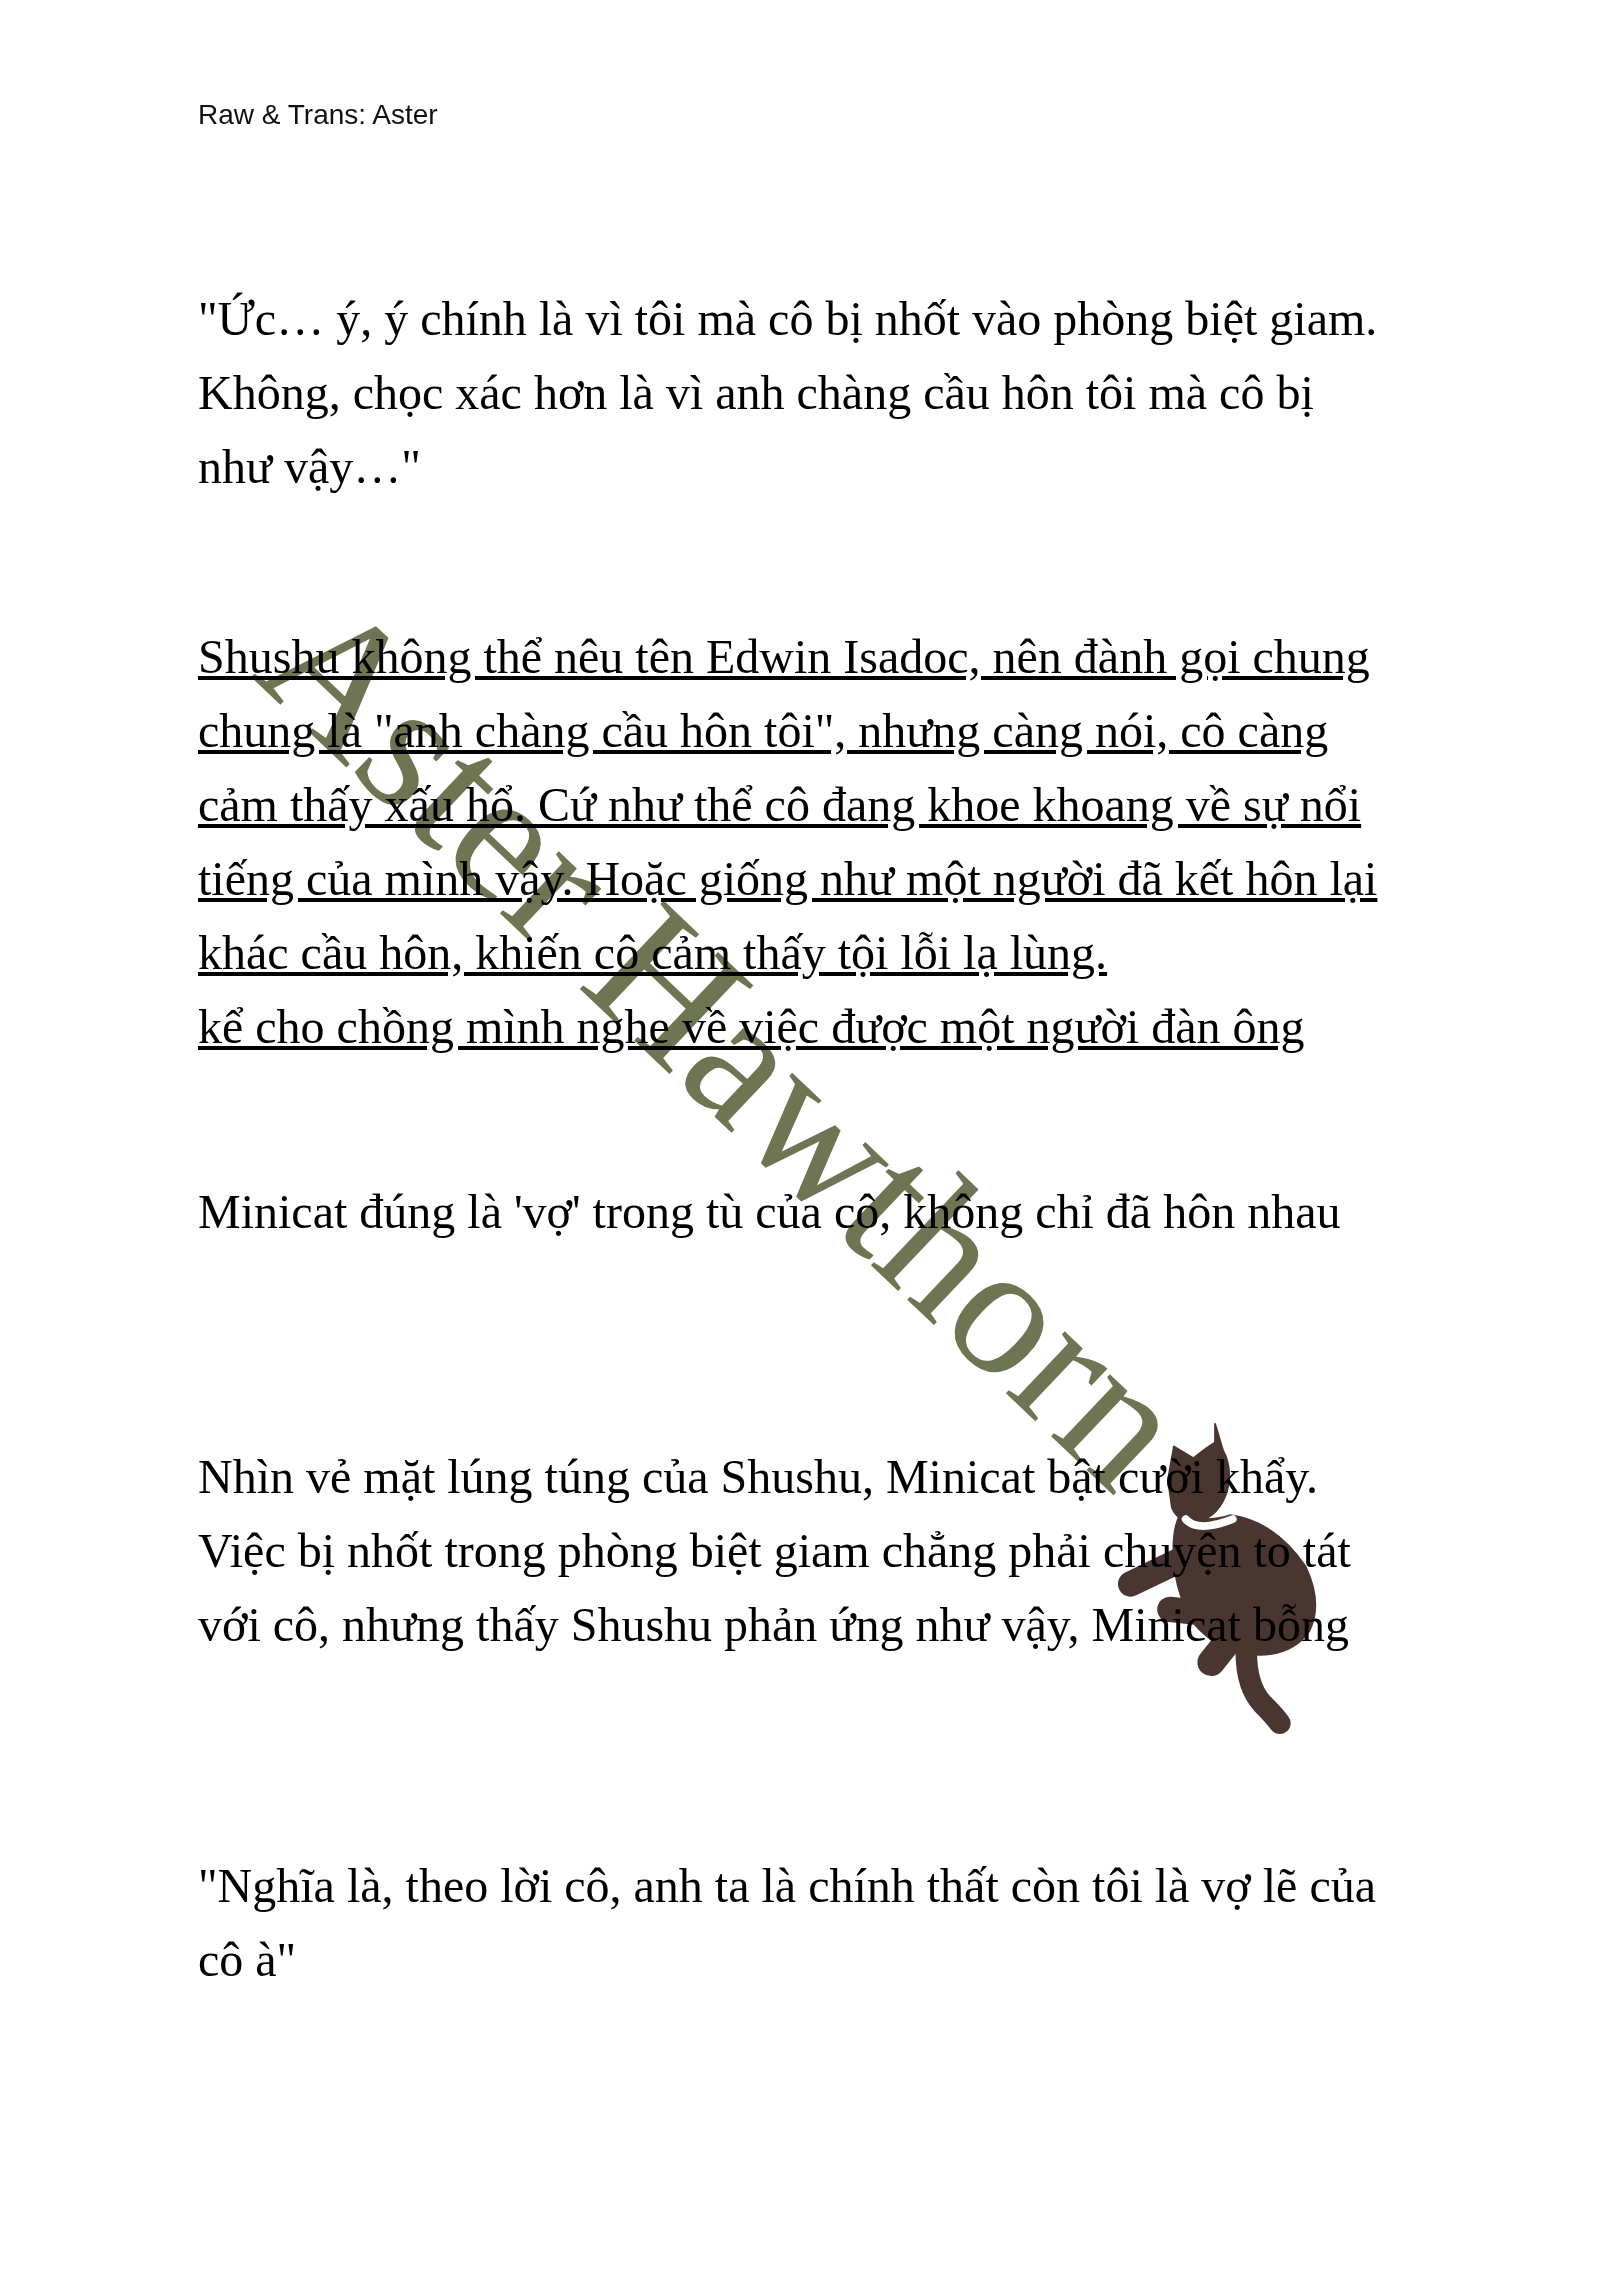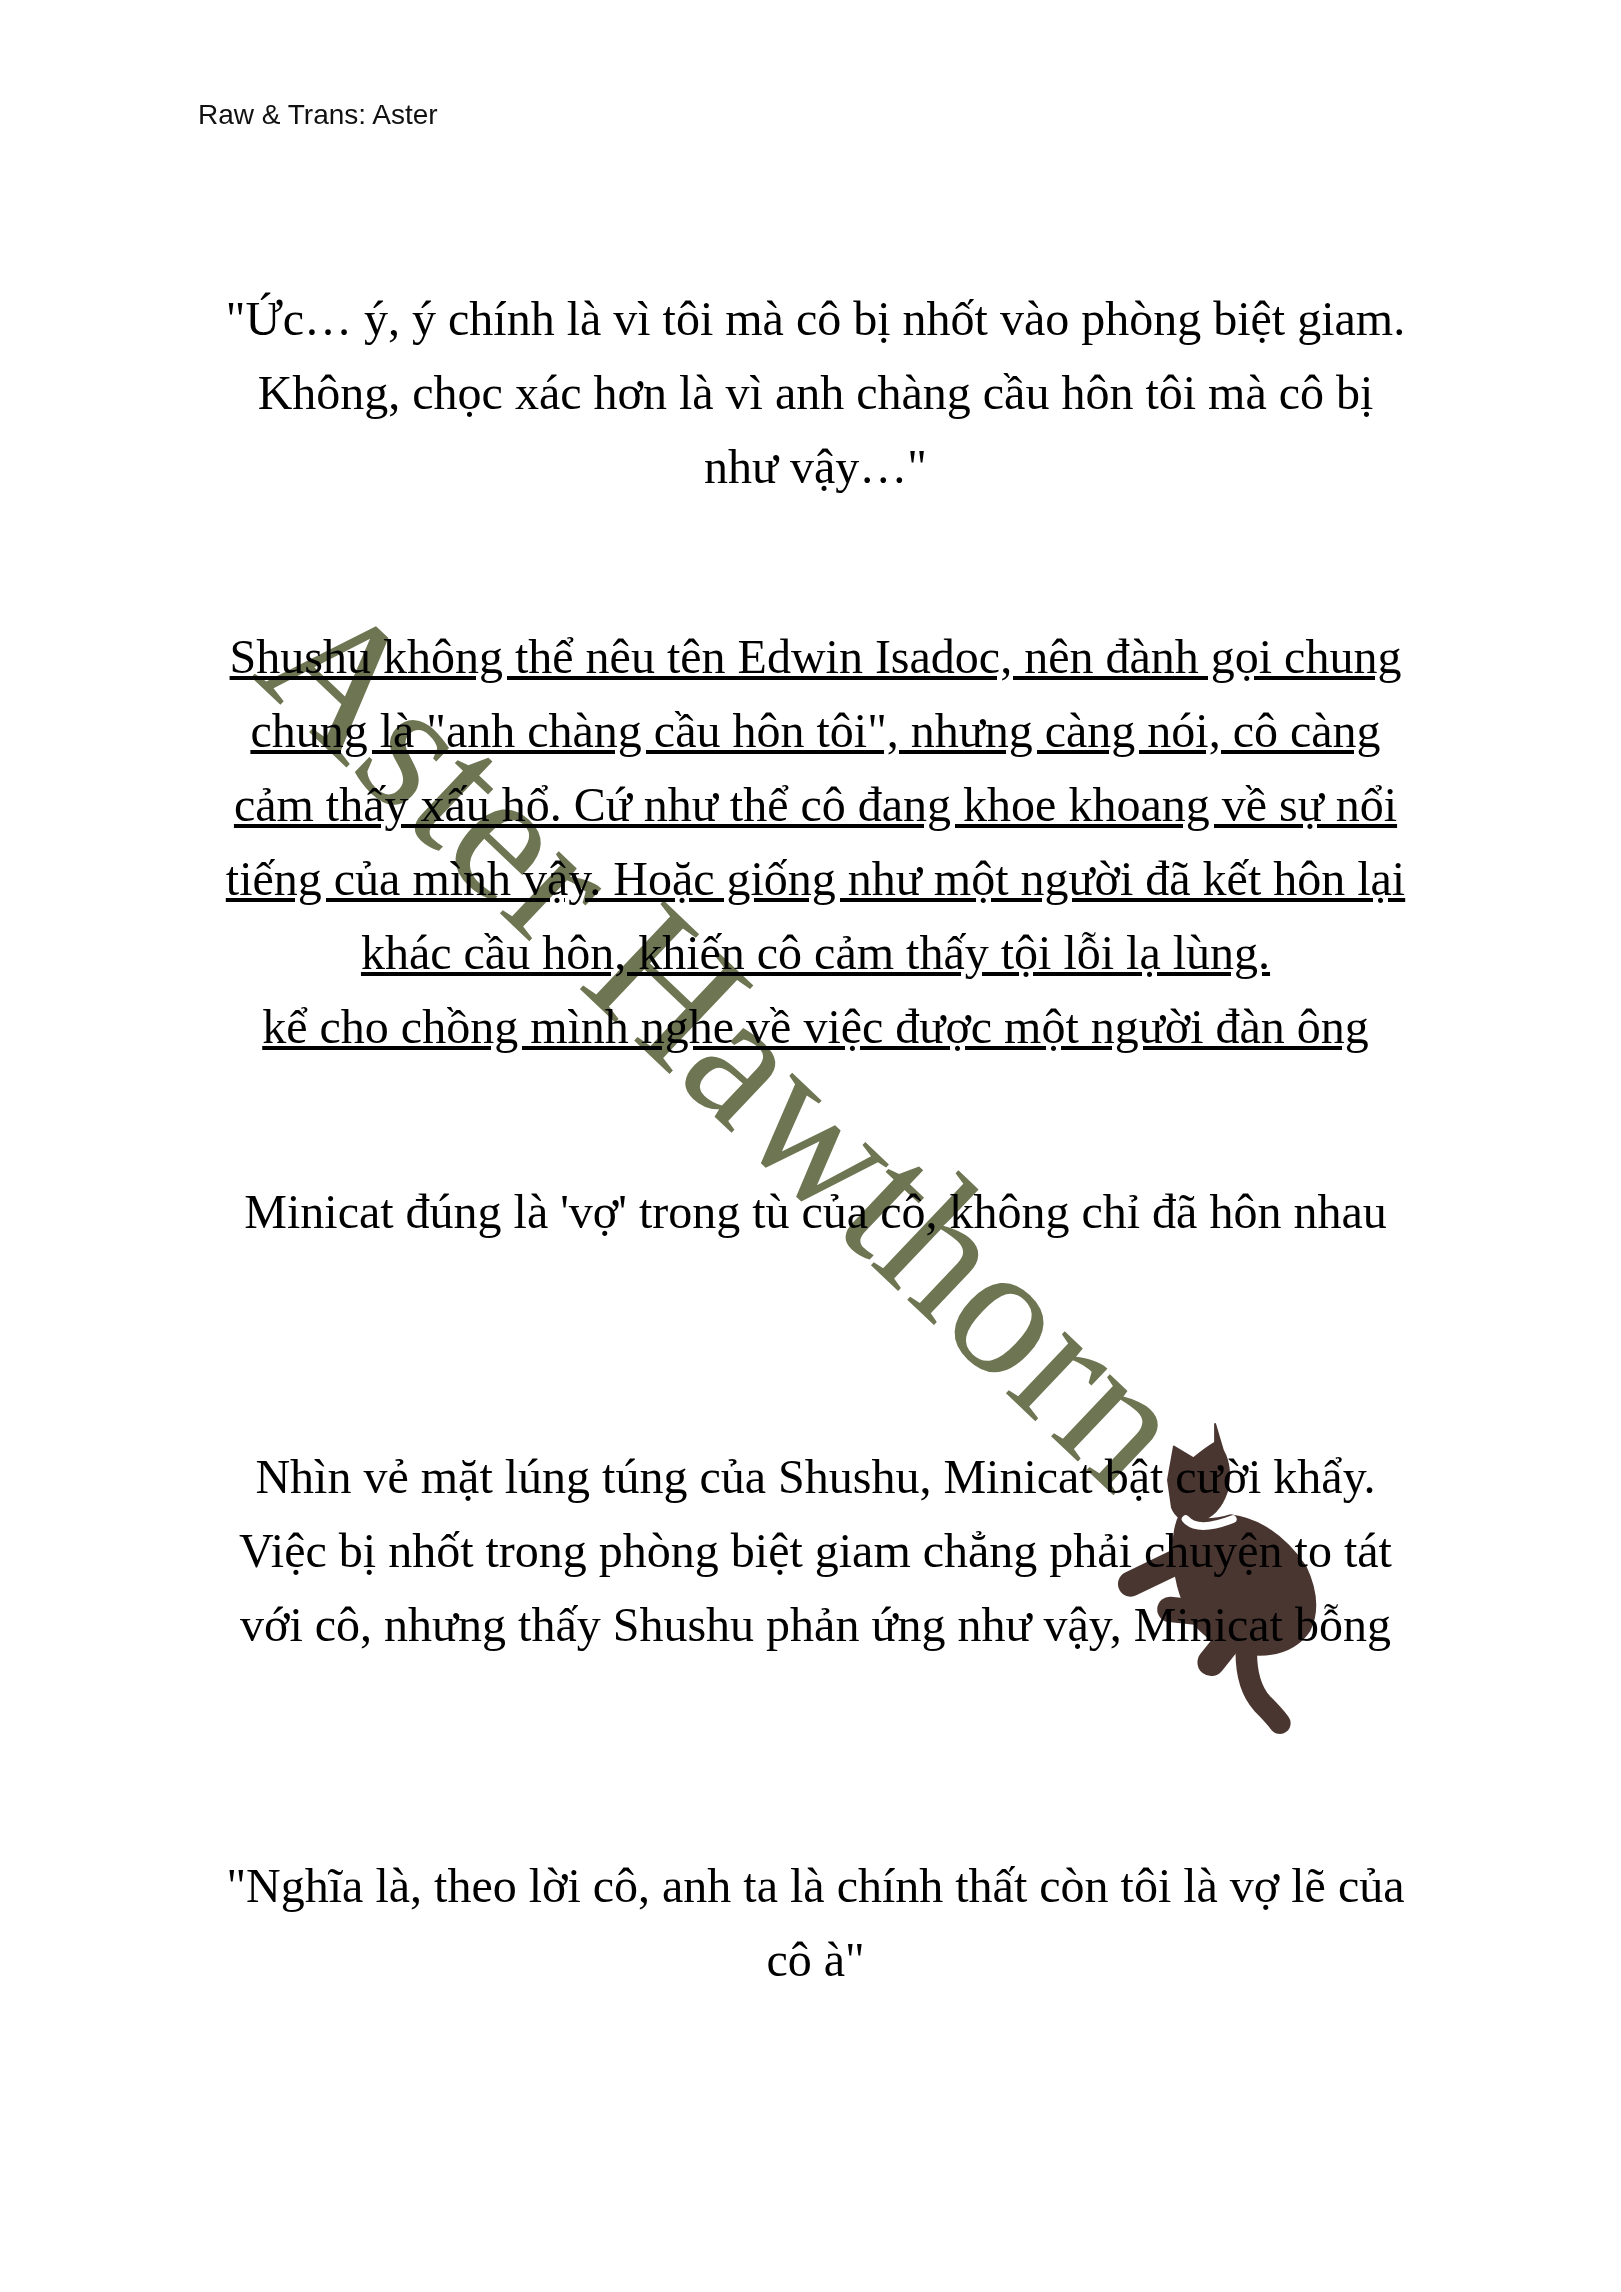--- a/index.html
+++ b/index.html
@@ -1,17 +1,17 @@
 <!DOCTYPE html>
 <html><head>
 <meta charset="utf-8">
 <style>
   html, body { margin: 0; padding: 0; background: #ffffff; }
   body { width: 1621px; height: 2293px; position: relative; overflow: hidden; }
-  .page { position: absolute; left: 0; top: 0; width: 1621px; height: 1904px; background: #ffffff; text-align: center; }
+  .page { position: absolute; left: 0; top: 0; width: 1621px; height: 1904px; background: #ffffff; }
   .header {
     position: absolute; left: 198px; top: 98px;
     font-family: "Liberation Sans", sans-serif; font-size: 28px; color: #111;
     line-height: 33px; white-space: nowrap;
   }
   .watermark {
     position: absolute; left: 250px; top: 520px;
     font-family: "Liberation Serif", serif; font-size: 186px; line-height: 1;
     white-space: nowrap; transform-origin: 0 156px; transform: rotate(43.5deg);
     z-index: 1; pointer-events: none;

